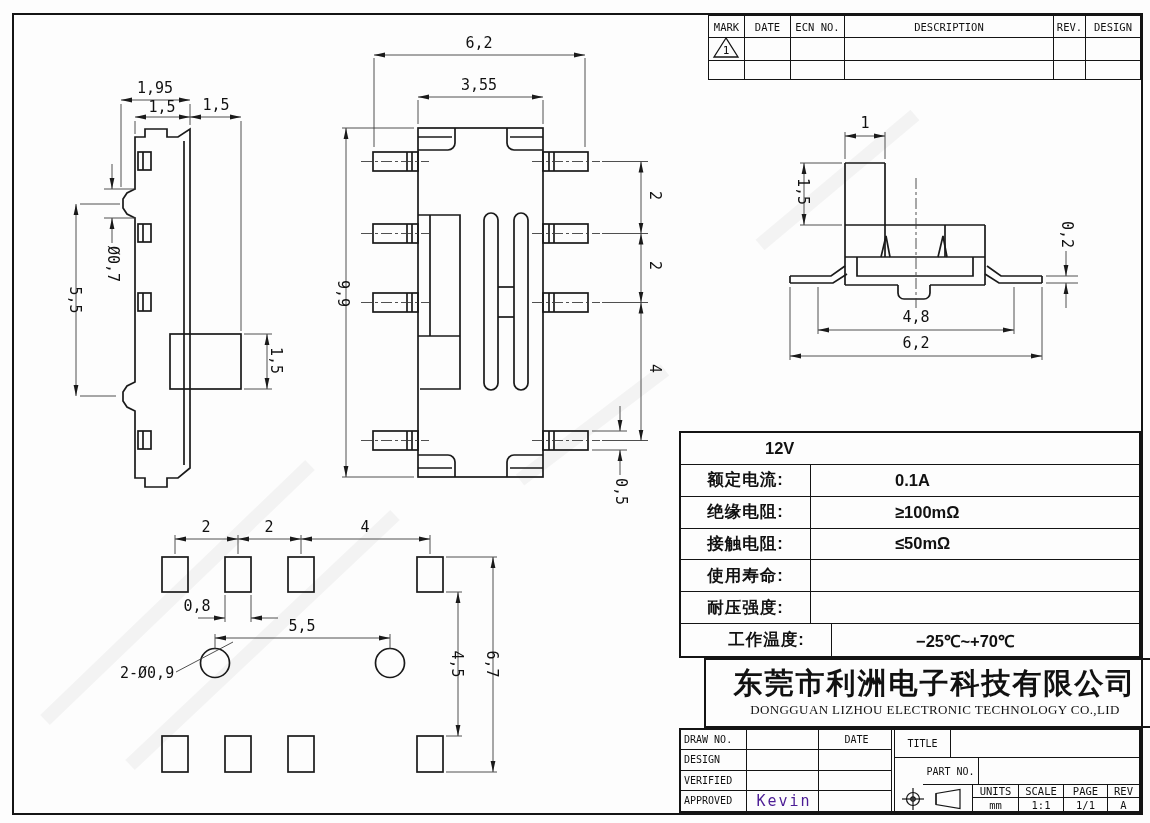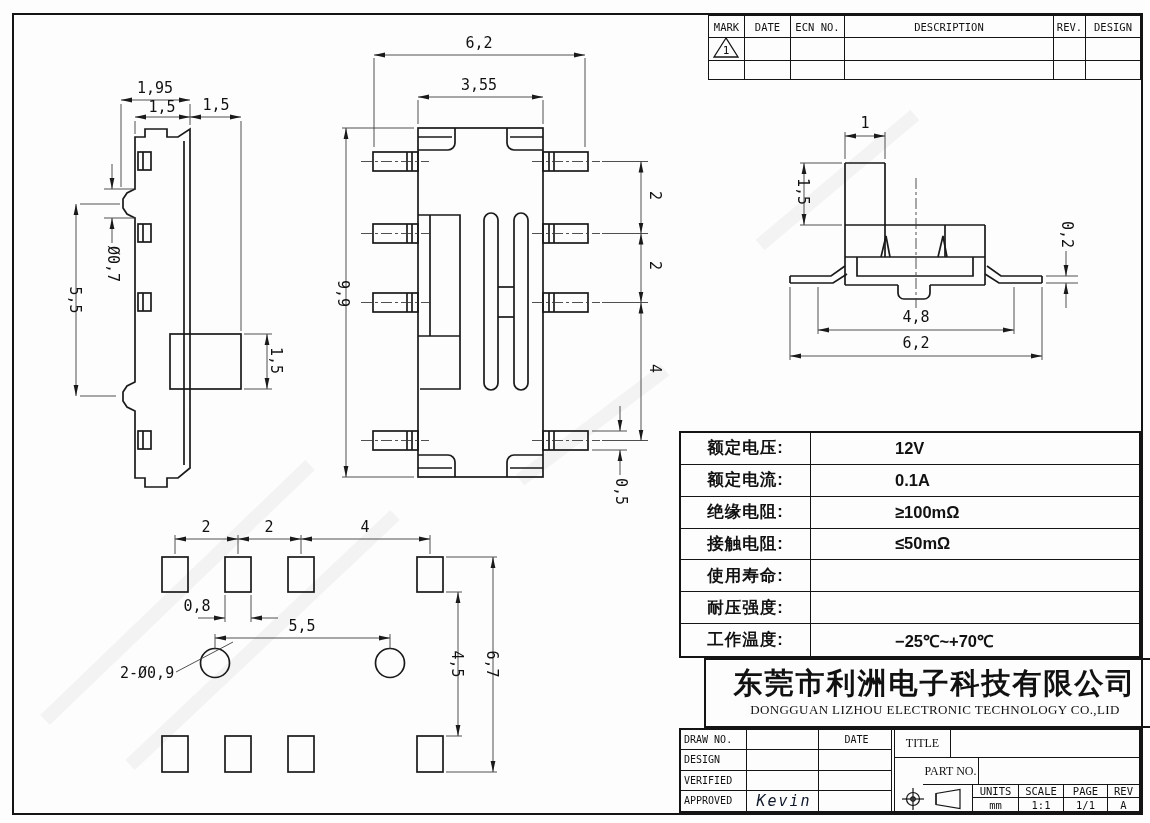--- a/index.html
+++ b/index.html
@@ -14,21 +14,21 @@
           font-family:"DejaVu Sans Mono",monospace;font-size:10.5px;z-index:2;}
   #revtbl>div{border-right:1.5px solid #141414;border-bottom:1.5px solid #141414;
           display:flex;align-items:center;justify-content:center;overflow:hidden;}
   #revtbl>div:nth-child(6n){border-right:none;}
   #revtbl>div:nth-child(n+13){border-bottom:none;}
   
   #specs{position:absolute;left:679px;top:431px;width:462px;height:227px;
          border:2px solid #141414;box-sizing:border-box;z-index:2;display:grid;
          grid-template-rows:repeat(7,1fr);}
   .sprow{display:grid;grid-template-columns:130px 1fr;border-bottom:1.7px solid #141414;}
-  .sprow:last-child{border-bottom:none;}
+  .sprow:last-child{border-bottom:none;padding-left:21px;}
   .splabel{border-right:1.7px solid #141414;display:flex;align-items:center;justify-content:center;
          font-size:16.5px;font-weight:700;letter-spacing:1px;}
   .spvalue{display:flex;align-items:center;padding-left:84px;font-size:16.5px;font-weight:600;}
   
   #company{position:absolute;left:679px;top:658px;width:462px;height:70px;
          border:2px solid #141414;box-sizing:border-box;z-index:2;
          display:flex;flex-direction:column;align-items:center;justify-content:center;margin-left:25px;}
   #company .cn{font-size:29px;font-weight:700;letter-spacing:2px;line-height:1.1;white-space:nowrap;}
   #company .en{font-family:"Liberation Serif",serif;font-size:13px;letter-spacing:.4px;margin-top:2px;white-space:nowrap;}
   
@@ -39,31 +39,31 @@
          grid-template-rows:repeat(4,1fr);border-right:1.5px solid #141414;}
   #fleft>div{border-right:1.5px solid #141414;border-bottom:1.5px solid #141414;
          display:flex;align-items:center;padding-left:3px;overflow:hidden;}
   #fleft>div:nth-child(3n){border-right:none;}
   #fleft>div:nth-child(n+10){border-bottom:none;}
   #fgap{width:2px;}
   #fright{flex:1;display:flex;flex-direction:column;border-left:1.5px solid #141414;}
   .frow{display:flex;border-bottom:1.5px solid #141414;}
   .frow.title{height:27px;} .frow.part{height:26px;margin-left:28px;}
   .frow .lab{width:55px;border-right:1.5px solid #141414;display:flex;align-items:center;
-         justify-content:center;font-size:12px;font-family:Liberation Serif, serif;}
+         justify-content:center;font-size:10px;}
   .frow .val{flex:1;}
   #fbottom{flex:1;display:flex;border-bottom:none;}
   #projcell{width:77px;border-right:1.5px solid #141414;}
   #ugrid{flex:1;display:grid;grid-template-columns:46px 45px 44px 1fr;grid-template-rows:1fr 1fr;}
   #ugrid>div{border-right:1.5px solid #141414;border-bottom:1.5px solid #141414;
          display:flex;align-items:center;justify-content:center;font-size:10.5px;}
   #ugrid>div:nth-child(4n){border-right:none;}
   #ugrid>div:nth-child(n+5){border-bottom:none;}
   .kevin{width:100%;display:flex;align-items:center;justify-content:center;
-         font-size:15px;letter-spacing:2px;color:#0f172a;font-style:italic;}
+         font-size:15px;letter-spacing:2px;color:#4c1d95;}
   .cdate{width:100%;display:flex;align-items:center;justify-content:center;}
   
   #draw{position:absolute;left:0;top:0;z-index:5;pointer-events:none;}
   .ol{stroke:#1a1a1a;stroke-width:1.7;fill:none;stroke-linejoin:miter;}
   .thin{stroke:#3c3c3c;stroke-width:0.9;fill:none;}
   .cl{stroke:#3c3c3c;stroke-width:0.9;fill:none;stroke-dasharray:11 3 3 3;}
   .dt{font-family:"DejaVu Sans Mono",monospace;font-size:15px;fill:#111;}
   .wm{stroke:#000;opacity:0.035;stroke-width:14;}
 </style>
 </head>
@@ -88,21 +88,20 @@
     <div></div>
     <div></div>
     <div></div>
     <div></div>
     <div></div>
     <div></div>
   </div>
 
   <div id="specs">
     <div class="sprow">
-      <div class="splabel">额定电压:</div>
       <div class="spvalue">12V</div>
     </div>
     <div class="sprow">
       <div class="splabel">额定电流:</div>
       <div class="spvalue">0.1A</div>
     </div>
     <div class="sprow">
       <div class="splabel">绝缘电阻:</div>
       <div class="spvalue">≥100mΩ</div>
     </div>

